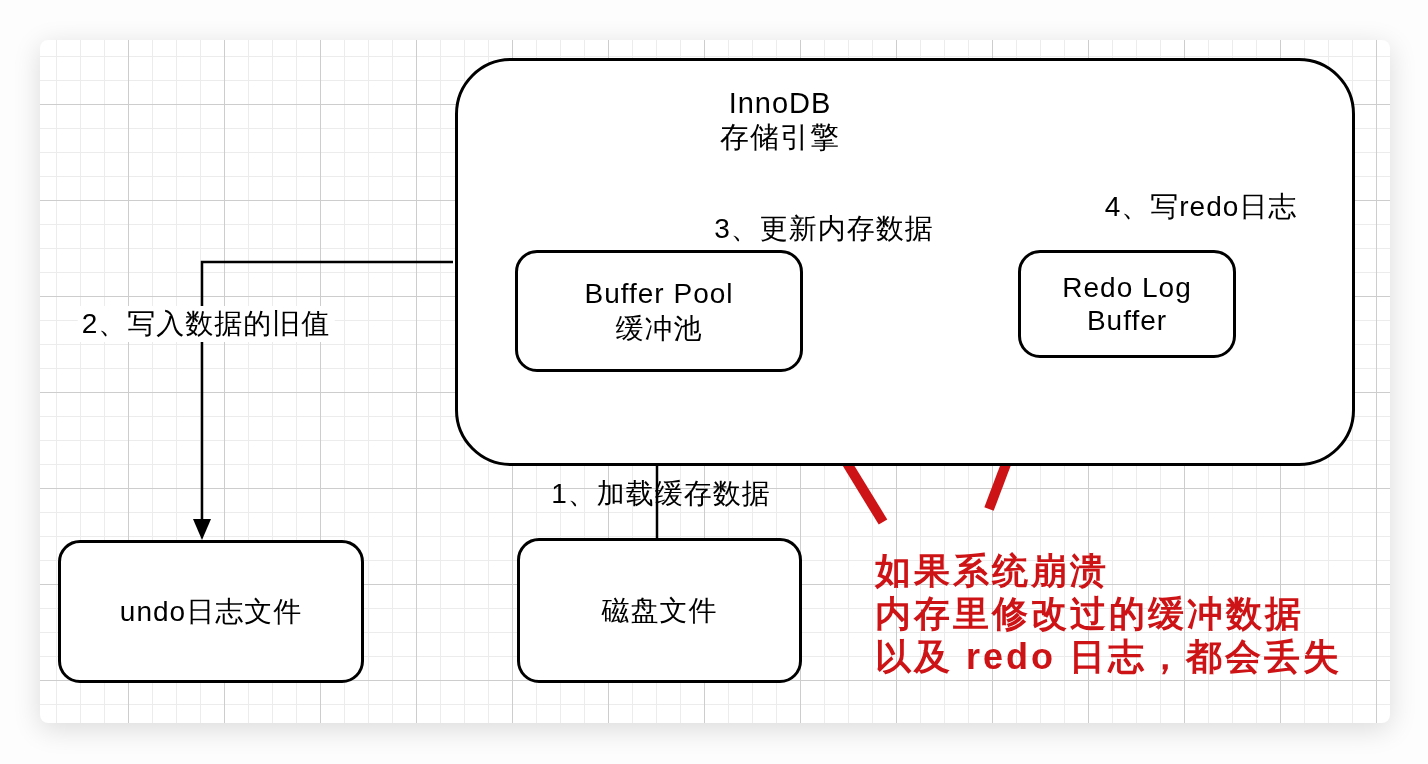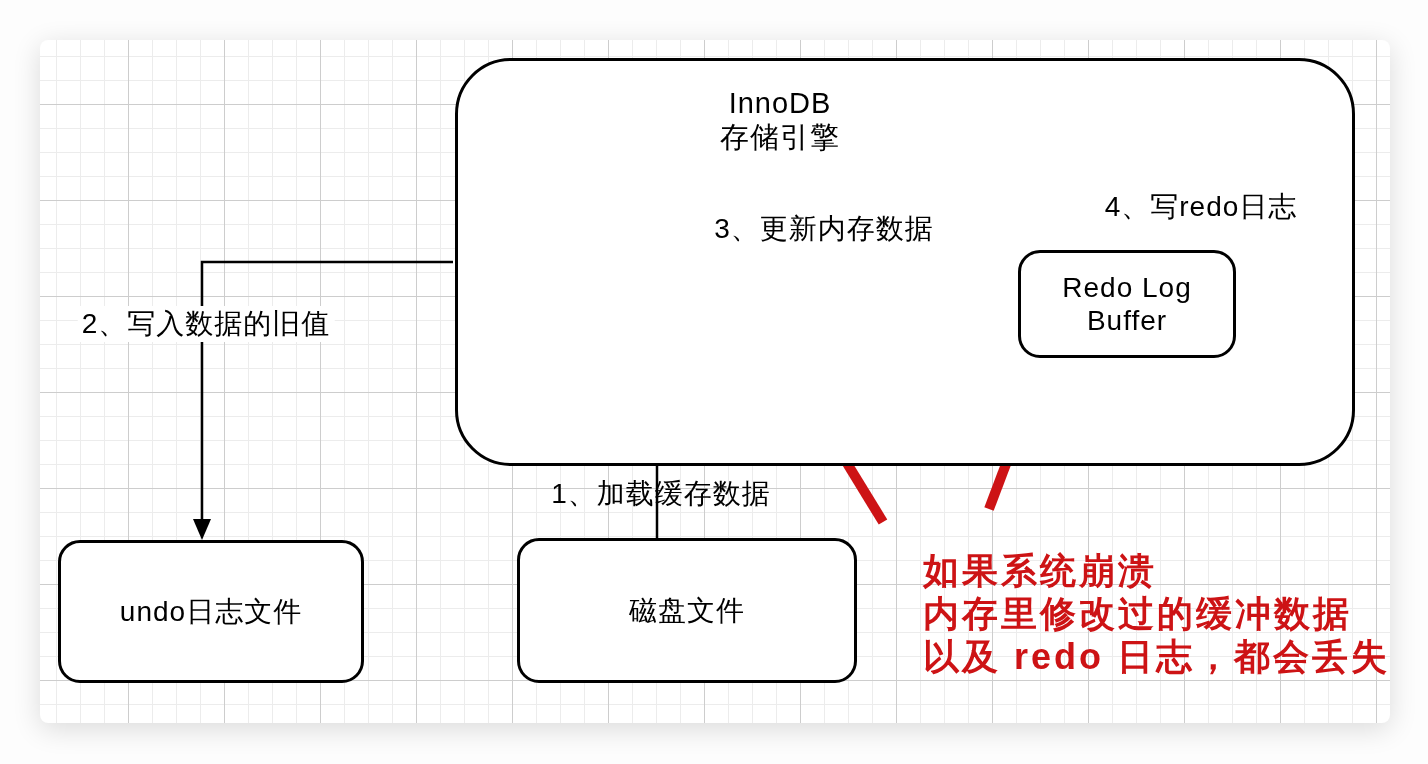--- a/index.html
+++ b/index.html
@@ -35,21 +35,21 @@
     font-size:29px;line-height:34px;letter-spacing:1px;
   }
   .edge-label{
     position:absolute;transform:translateX(-50%);white-space:nowrap;
     font-size:28px;line-height:36px;letter-spacing:1px;text-align:center;
     background:#fff;padding:0 4px;
   }
   .edge-label.no-bg{background:transparent;padding:0;}
   .warning{
     position:absolute;left:875px;top:549px;white-space:nowrap;
-    font-size:36px;line-height:43px;font-weight:bold;letter-spacing:3px;margin-left:48px;
+    font-size:36px;line-height:43px;font-weight:bold;letter-spacing:3px;
   }
 </style>
 </head>
 <body>
 
 <div class="page">
 
   <div class="canvas"></div>
 
   <svg class="layer" width="1428" height="764" viewBox="0 0 1428 764" xmlns="http://www.w3.org/2000/svg">
@@ -72,31 +72,35 @@
     <line x1="989" y1="509" x2="1025" y2="414" stroke="#cd1315" stroke-width="10"></line>
     <polygon points="1036,384 1035,420 1013,412" fill="#cd1315"></polygon>
   </svg>
 
   <div class="container-box"></div>
   <div class="container-title">
     <div>InnoDB</div>
     <div>存储引擎</div>
   </div>
 
+  <div class="node" style="left:515px;top:250px;width:288px;height:122px;">
+    <div>Buffer Pool</div>
+    <div>缓冲池</div>
+  </div>
 
   <div class="node" style="left:1018px;top:250px;width:218px;height:108px;line-height:33px;text-align:center;">
     <div>Redo Log</div>
     <div>Buffer</div>
   </div>
 
   <div class="node" style="left:58px;top:540px;width:306px;height:143px;">
     <div>undo日志文件</div>
   </div>
 
-  <div class="node" style="left:517px;top:538px;width:340px;height:145px;">
+  <div class="node" style="left:517px;top:538px;width:285px;height:145px;">
     <div>磁盘文件</div>
   </div>
 
   <div class="edge-label no-bg" style="left:661px;top:476px;">1、加载缓存数据</div>
 
   <div class="edge-label" style="left:206px;top:306px;">
     <div>2、写入数据的旧值</div>
   </div>
 
   <div class="edge-label" style="left:824px;top:211px;">3、更新内存数据</div>

